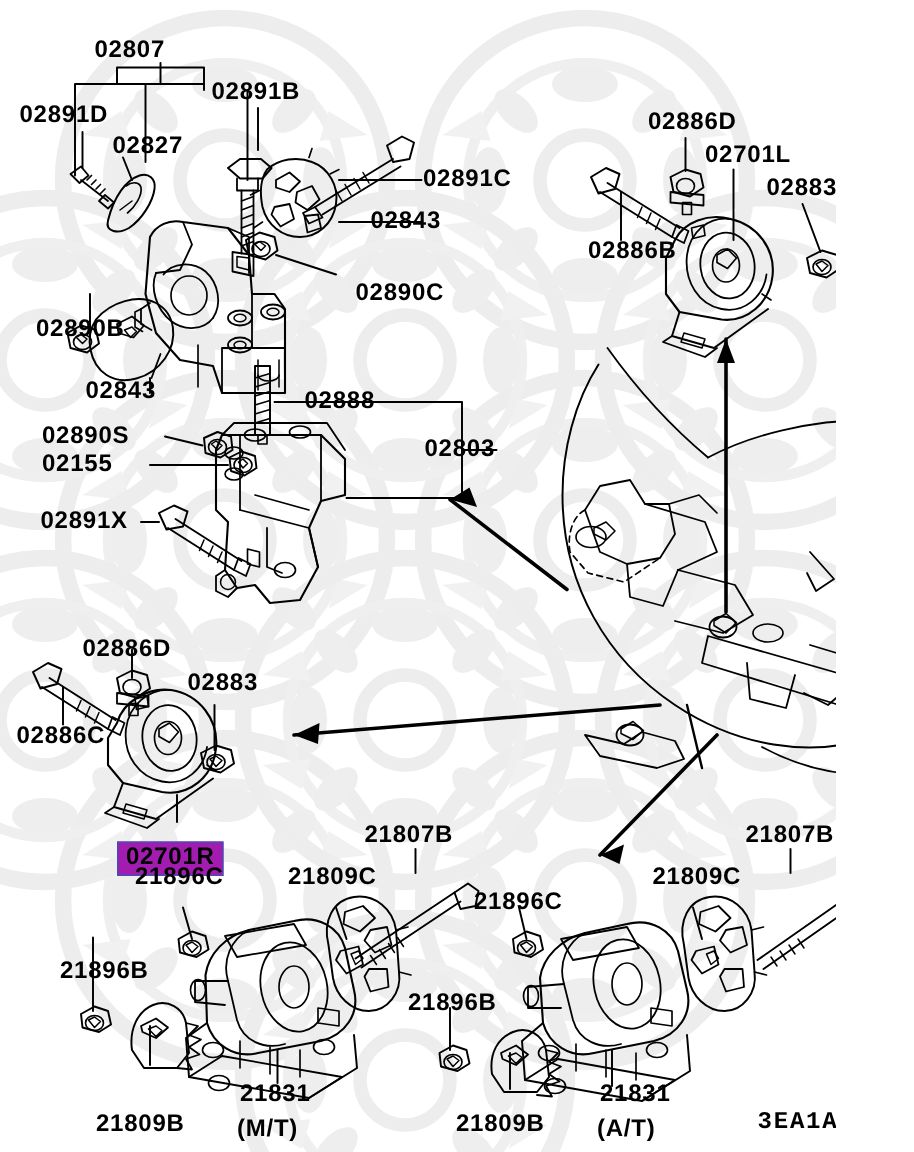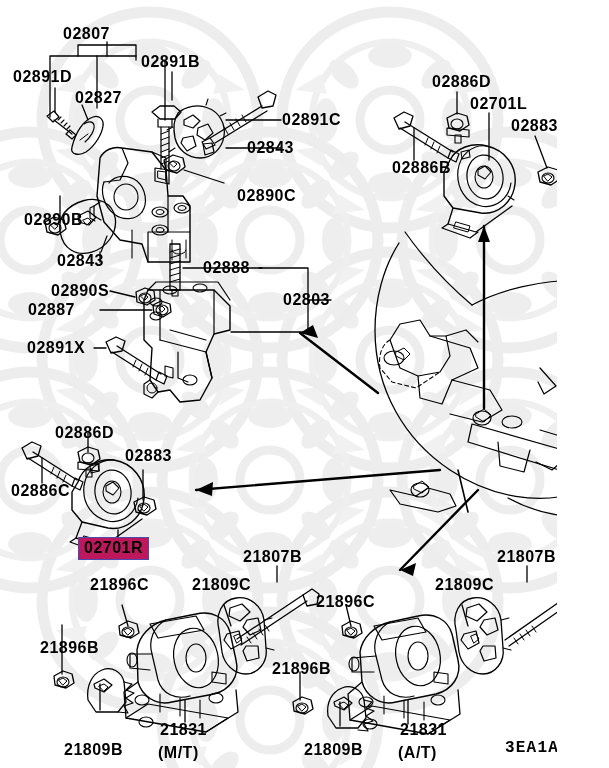--- a/index.html
+++ b/index.html
@@ -39,24 +39,25 @@
     white-space: nowrap;
     line-height: 1;
   }
   .lbl.code {
     font-family: "Liberation Mono", monospace;
     font-size: 16px;
     font-weight: 700;
     letter-spacing: 1.2px;
   }
   .lbl.highlight {
-    background: #be185d;
+    background: #a21caf;
     border: 1.5px solid #4a4ab4;
     padding: 2px 5px 3px 5px;
     color: #000000;
+    margin-top: 24px;
   }
 </style>
 </head>
 <body>
 
 <div id="page">
 
   <svg id="watermark" viewBox="0 0 609 768" xmlns="http://www.w3.org/2000/svg">
     <defs>
       <g id="wmk">
@@ -507,22 +508,22 @@
   <div class="lbl" style="left:141px; top:54px;">02891B</div>
   <div class="lbl" style="left:13px; top:69px;text-align:right;">02891D</div>
   <div class="lbl" style="left:51px; top:90px;padding-left:24px;">02827</div>
   <div class="lbl" style="left:282px; top:112px;">02891C</div>
   <div class="lbl" style="left:247px; top:140px;">02843</div>
   <div class="lbl" style="left:237px; top:175px;margin-top:13px;">02890C</div>
   <div class="lbl" style="left:24px; top:165px;margin-top:47px;">02890B</div>
   <div class="lbl" style="left:57px; top:253px;">02843</div>
   <div class="lbl" style="left:203px; top:260px;">02888</div>
   <div class="lbl" style="left:283px; top:292px;">02803</div>
-  <div class="lbl" style="left:28px; top:283px;margin-left:23px;">02890S</div>
-  <div class="lbl" style="left:28px; top:302px;">02887</div>
+  <div class="lbl" style="left:28px; top:283px;">02890S</div>
+  <div class="lbl" style="left:28px; top:302px;">02155</div>
   <div class="lbl" style="left:27px; top:340px;">02891X</div>
 
   <div class="lbl" style="left:55px; top:425px;">02886D</div>
   <div class="lbl" style="left:11px; top:483px;">02886C</div>
   <div class="lbl" style="left:125px; top:448px;">02883</div>
   <div class="lbl highlight" style="left:78px; top:537px;">02701R</div>
 
   <div class="lbl" style="left:432px; top:74px;">02886D</div>
   <div class="lbl" style="left:470px; top:96px;">02701L</div>
   <div class="lbl" style="left:511px; top:118px;">02883</div>

